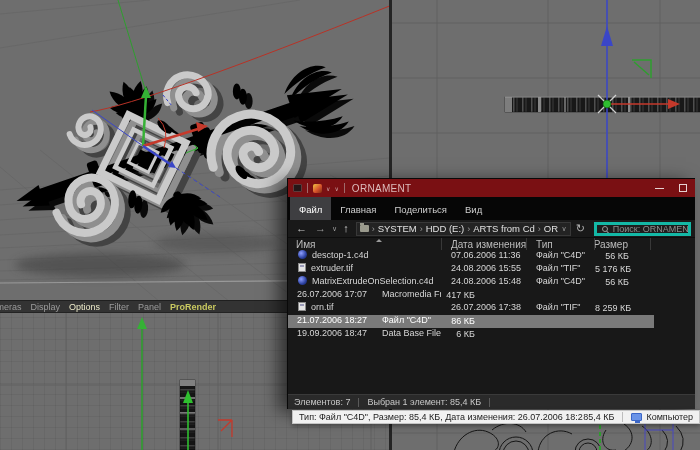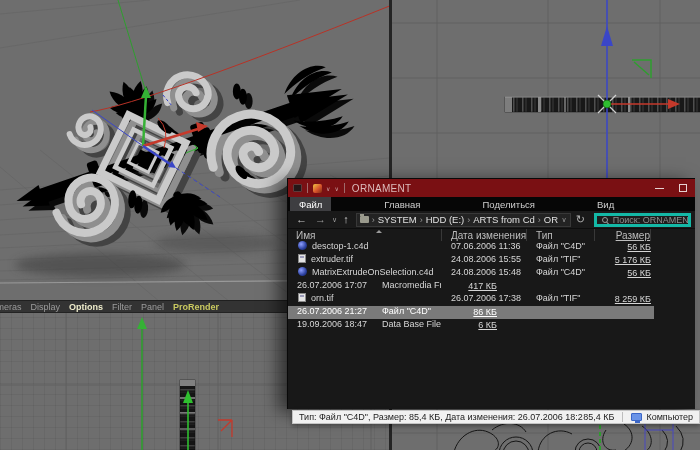--- a/index.html
+++ b/index.html
@@ -16,41 +16,41 @@
   .vp-r{left:392px;top:0;width:308px;height:450px;}
   .vp svg{display:block;}
   .col-divider{position:absolute;left:389px;top:0;width:3px;height:450px;background:#242424;z-index:3;}
 
   
   .vp-menubar{position:absolute;left:0;top:300px;width:392px;height:13px;background:#333333;
     border-top:1px solid #1f1f1f;border-bottom:1px solid #232323;display:flex;align-items:center;
     overflow:hidden;font-size:9px;z-index:2;}
   .vm-item{margin-right:9px;white-space:nowrap;color:#9c9c9c;cursor:default;}
   .vm-item:first-child{margin-left:-15px;}
-  .vm-highlight{color:#eeeccb;font-weight:bold;}
+  .vm-highlight{color:#eeeccb;font-weight:normal;}
   .vm-yellow{color:var(--prorender-yellow,#c9c960);font-weight:bold;}
 
   
   .explorer{position:absolute;left:287px;top:178px;width:408px;height:231px;z-index:10;
     background:#181818;border-left:1px solid #090909;border-top:1px solid #090909;
     box-shadow:-9px 3px 16px rgba(0,0,0,.55);display:flex;flex-direction:column;overflow:hidden;}
   .titlebar{height:18px;background:var(--titlebar-red,#7a1013);display:flex;align-items:center;
     padding-left:5px;flex:0 0 auto;}
   .qa-app{width:9px;height:8px;background:#241718;border:1px solid #5d3a3a;border-radius:1px;display:inline-block;}
   .tb-sep{width:1px;height:10px;background:#a06a6a;margin:0 5px;display:inline-block;}
   .qa-gem{width:9px;height:9px;border-radius:2px;display:inline-block;
     background:linear-gradient(135deg,#f2c743,#d8542c 55%,#7c2a12);}
   .qa-caret{font-size:6px;color:#caa0a0;margin-left:4px;}
   .tb-title{color:#ddbcbc;font-size:10px;letter-spacing:.3px;margin-left:2px;}
   .wbtns{margin-left:auto;display:flex;height:100%;}
   .wbtn{width:24px;height:100%;display:flex;align-items:center;justify-content:center;cursor:default;}
   .min-line{width:9px;height:1px;background:#e6d2d2;display:block;}
   .max-box{width:8px;height:8px;border:1px solid #e6d2d2;display:block;}
 
-  .ribbon{height:14px;background:#060606;display:flex;align-items:stretch;padding-left:2px;flex:0 0 auto;gap:44px;}
+  .ribbon{height:23px;background:#060606;display:flex;align-items:stretch;padding-left:2px;flex:0 0 auto;}
   .rtab{font-size:9.5px;color:#cfcfcf;padding:1px 9px 0;display:flex;align-items:center;cursor:default;}
   .rtab.active{background:#3e3e41;color:#ffffff;}
 
   .navrow{height:18px;background:#191919;display:flex;align-items:center;padding:0 4px;flex:0 0 auto;
     border-bottom:1px solid #0d0d0d;}
   .navbtn{color:#c8c8c8;font-size:11px;line-height:1;padding:0 4px;cursor:default;}
   .navbtn.fwd{color:#9a9a9a;}
   .navbtn.small{font-size:7px;color:#9a9a9a;padding:0 2px;}
   .addrbar{flex:0 0 215px;height:14px;background:#232323;border:1px solid #383838;margin-left:3px;
     display:flex;align-items:center;padding:0 3px;overflow:hidden;}
@@ -68,21 +68,21 @@
 
   .listwrap{flex:1;display:flex;flex-direction:column;background:#181818;overflow:hidden;}
   .headers{height:12px;display:flex;align-items:stretch;font-size:10px;color:#bdbdbd;flex:0 0 auto;}
   .hcell{display:flex;align-items:center;border-right:1px solid #383838;white-space:nowrap;overflow:hidden;}
   .hcell.c-name{position:relative;padding-left:8px;}
   .sort{position:absolute;left:88px;top:1px;width:0;height:0;
     border-left:3px solid transparent;border-right:3px solid transparent;border-bottom:3px solid #9a9a9a;}
   .c-name{flex:0 0 154px;}
   .c-date{flex:0 0 85px;padding-left:9px;}
   .c-type{flex:0 0 68px;padding-left:9px;}
-  .c-size{flex:0 0 56px;justify-content:flex-end;text-align:right;padding-right:0;text-decoration:underline;}
+  .c-size{flex:0 0 56px;justify-content:flex-end;text-align:right;padding-right:22px;}
   .c-extra{flex:1;border-right:none;}
   .filelist{flex:0 0 auto;}
   .frow{height:13px;width:366px;display:flex;align-items:center;font-size:9px;color:#d6d6d6;cursor:default;}
   .frow .cell{display:flex;align-items:flex-start;white-space:nowrap;overflow:hidden;height:100%;}
   .frow .c-name{padding-left:10px;gap:5px;}
   .frow .c-size{display:block;line-height:13px;}
   .frow.sel{background:var(--selection-gray,#7a7a7a);color:#ffffff;}
   .ficon{width:9px;height:9px;display:inline-block;flex:0 0 auto;}
   .i-c4d{border-radius:50%;background:radial-gradient(circle at 35% 35%,#8fa0ff,#2a3f9e 60%,#111b4d);}
   .i-tif{width:8px;background:#e4e4e4;border:1px solid #8a8a8a;}
@@ -406,31 +406,37 @@
           <div class="frow">
             <span class="cell c-name">
               <i class="ficon i-tif"></i>
               <span>orn.tif</span>
             </span>
             <span class="cell c-date">26.07.2006 17:38</span>
             <span class="cell c-type">Файл "TIF"</span>
             <span class="cell c-size">8 259 КБ</span>
           </div>
           <div class="frow sel">
-            <span class="cell c-date">26.07.2006 21:27</span>
+            <span class="cell c-date">21.07.2006 18:27</span>
             <span class="cell c-type">Файл "C4D"</span>
             <span class="cell c-size">86 КБ</span>
           </div>
           <div class="frow">
             <span class="cell c-date">19.09.2006 18:47</span>
             <span class="cell c-type">Data Base File</span>
             <span class="cell c-size">6 КБ</span>
           </div>
         </div>
       <div class="filler"></div>
+      <div class="statusbar">
+        <span class="sseg">Элементов: 7</span>
+        <span class="sdiv"></span>
+        <span class="sseg">Выбран 1 элемент: 85,4 КБ</span>
+        <span class="sdiv"></span>
+      </div>
     </div>
   </div>
 
   <div class="infotip">
     <span class="tip-details">Тип: Файл "C4D", Размер: 85,4 КБ, Дата изменения: 26.07.2006 18:27</span>
     <span class="tip-size">85,4 КБ</span>
     <span class="tip-div"></span>
     <span class="pc-icon"></span>
     <span class="tip-loc">Компьютер</span>
   </div>

